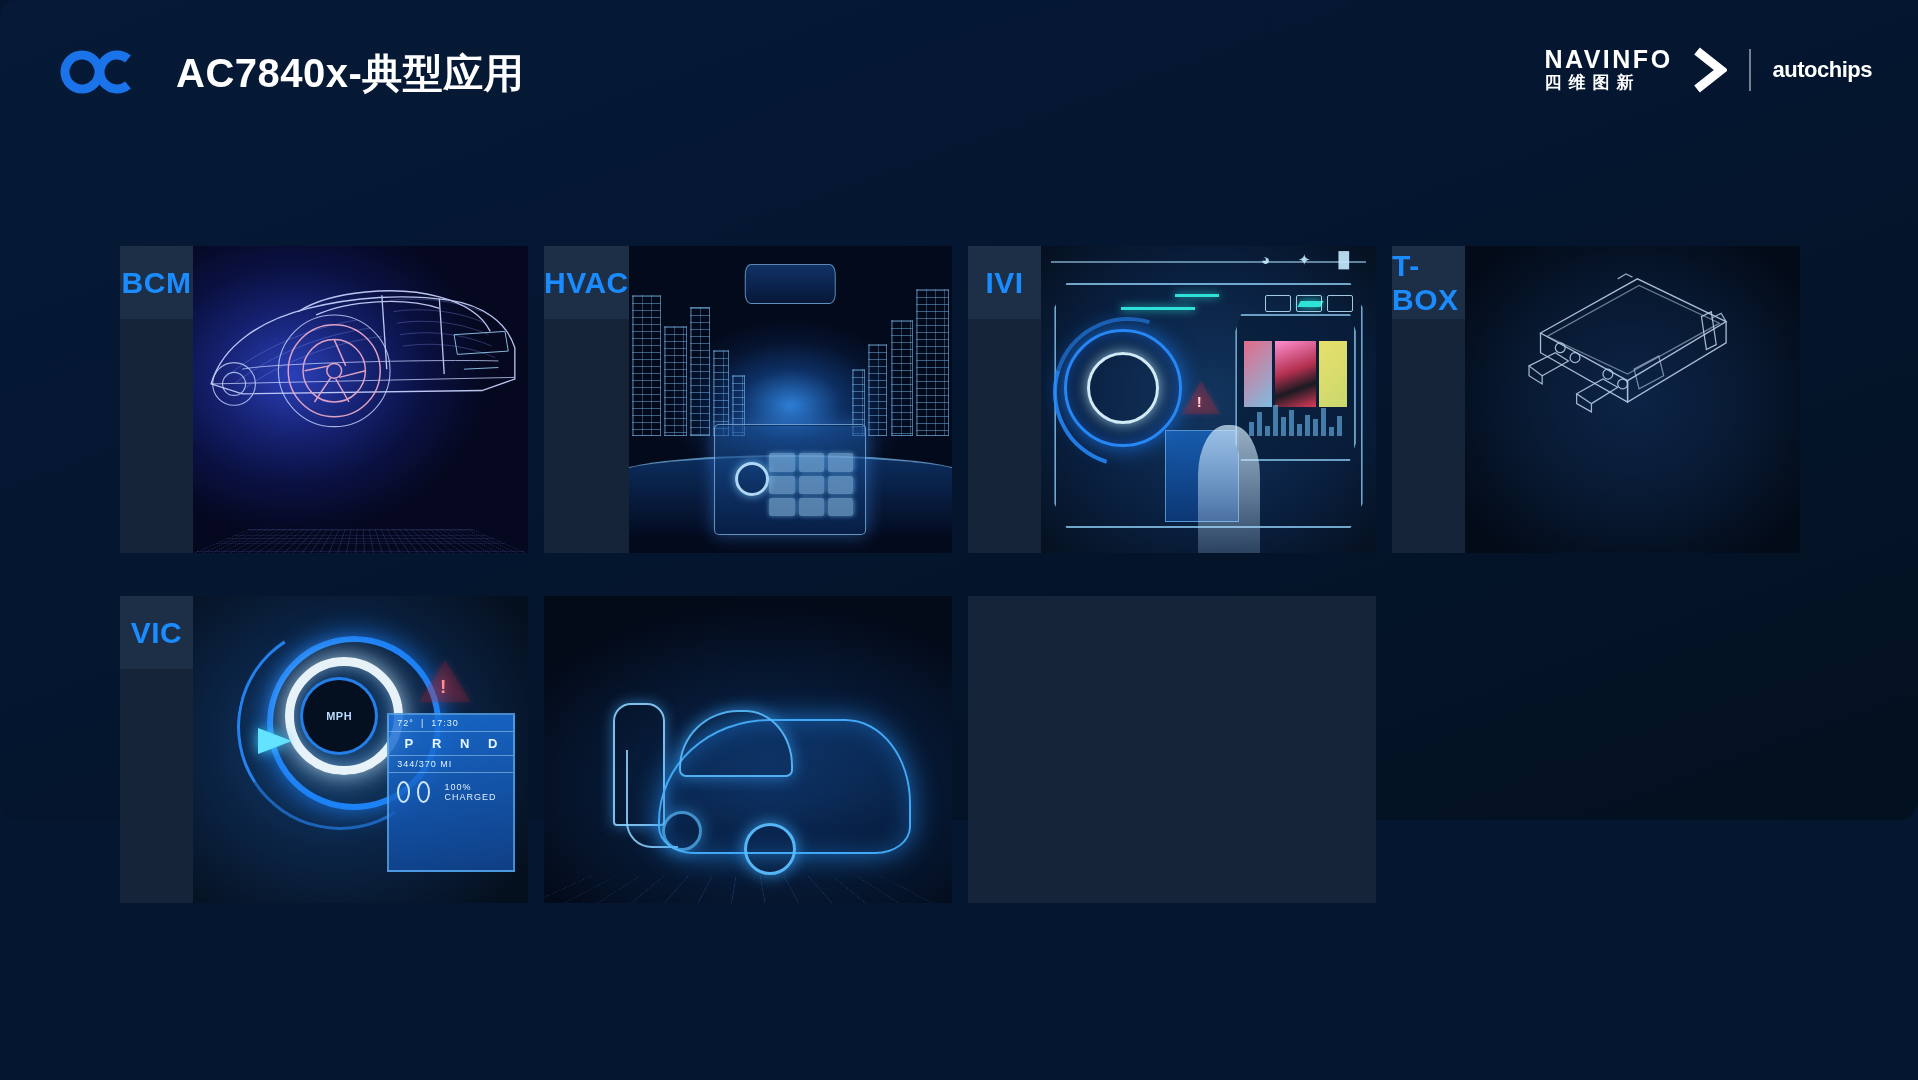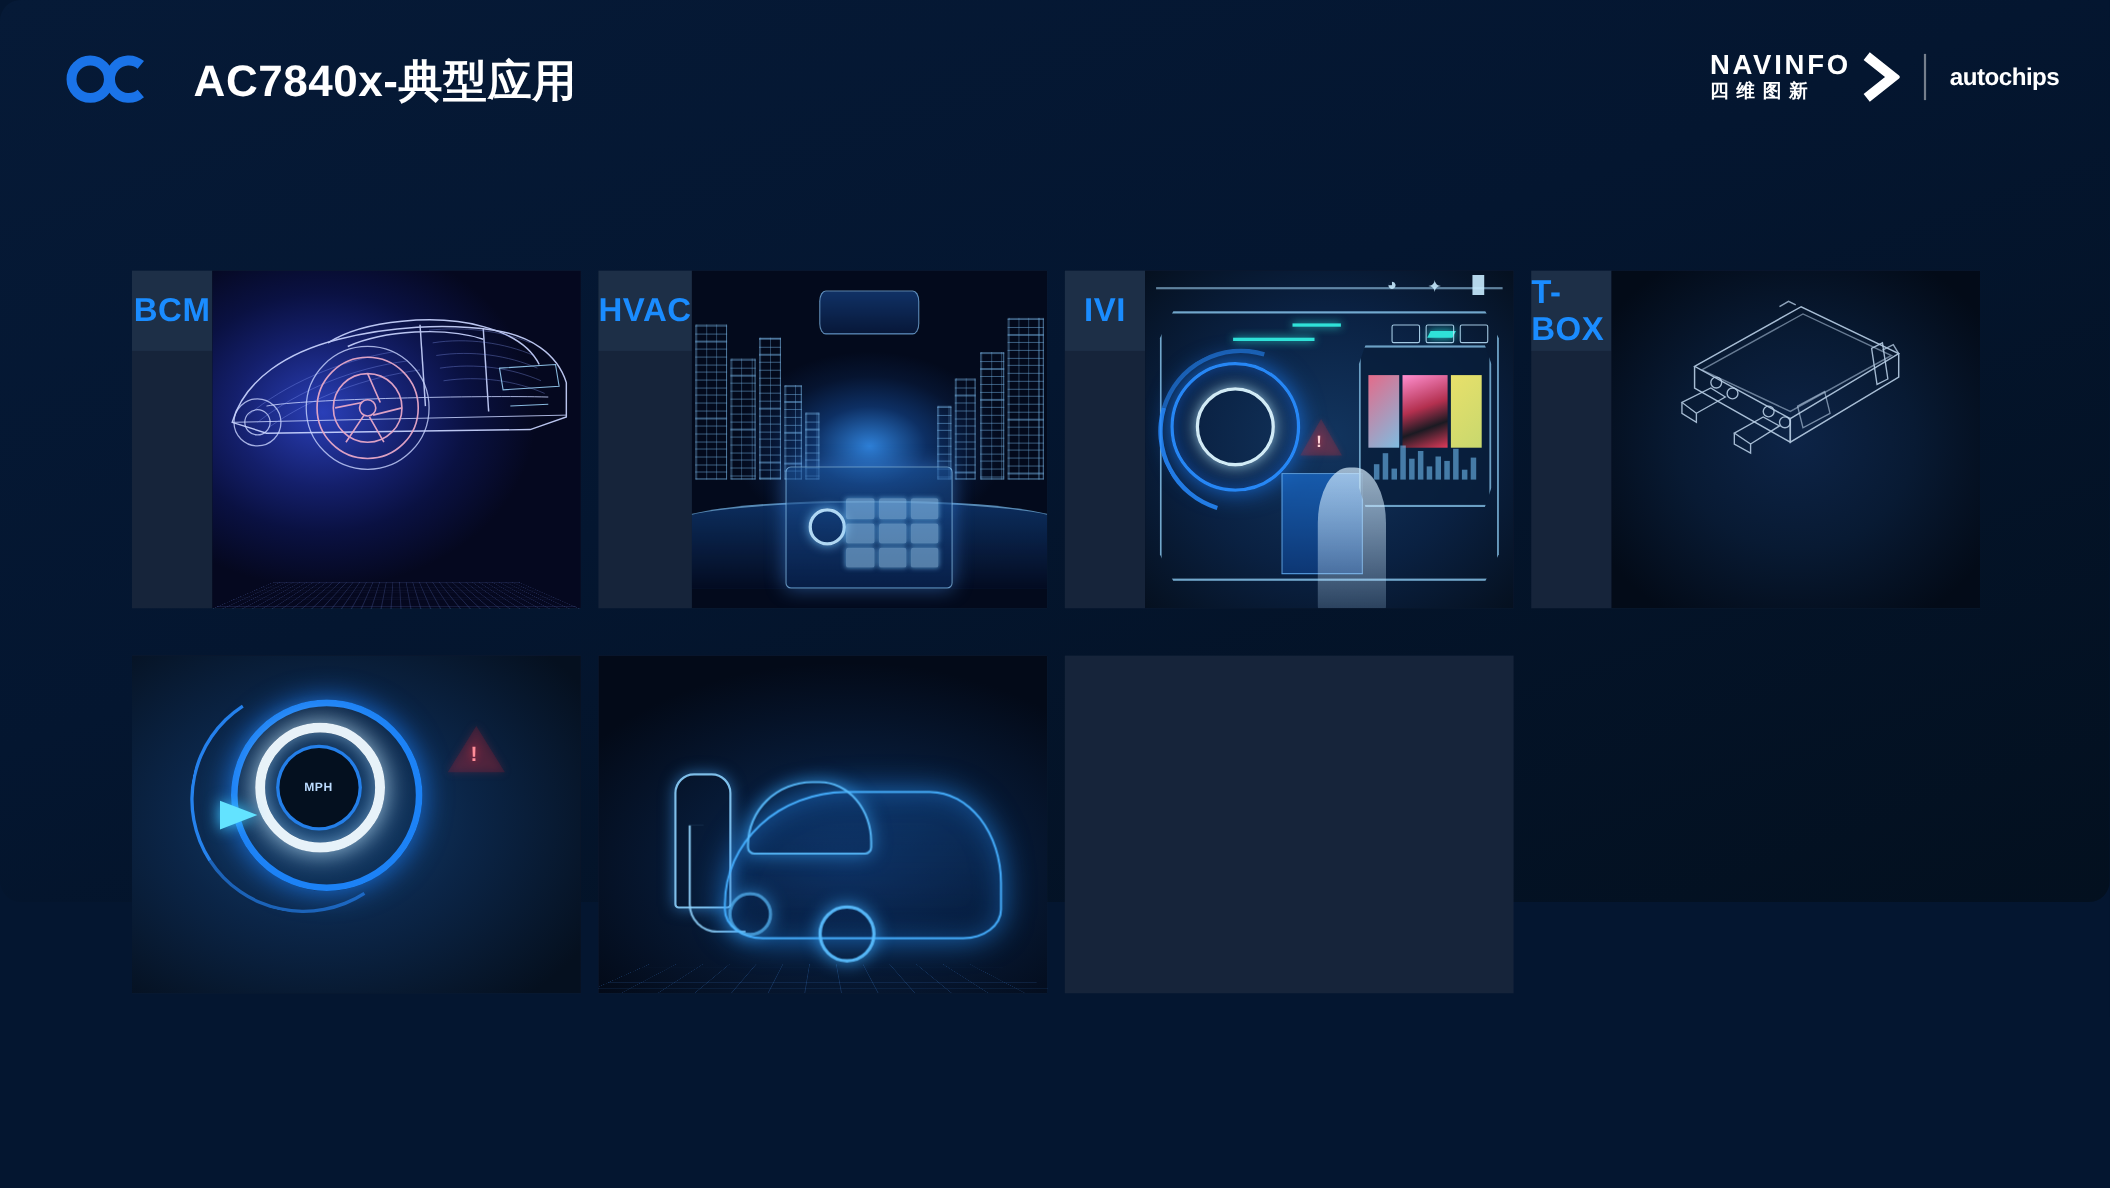--- a/index.html
+++ b/index.html
@@ -27,21 +27,21 @@
   }
   .title {
     position: absolute; left: 176px; top: 46px;
     font-size: 40px; font-weight: bold; color: #ffffff;
     letter-spacing: 0.5px; white-space: nowrap;
   }
   .brand {
     position: absolute; right: 46px; top: 38px;
     display: flex; align-items: center; gap: 22px; height: 64px;
   }
-  .navinfo { display: flex; align-items: center; gap: 10px; }
+  .navinfo { display: flex; align-items: center; gap: 20px; }
   .navinfo-text { display: flex; flex-direction: column; align-items: flex-start; }
   .navinfo-en {
     color: #ffffff; font-size: 25px; font-weight: bold;
     letter-spacing: 2.5px; line-height: 26px;
   }
   .navinfo-cn {
     color: #ffffff; font-size: 17px; font-weight: bold;
     letter-spacing: 7px; line-height: 22px;
   }
   .brand-divider { width: 2px; height: 42px; background: rgba(255,255,255,0.45); }
@@ -624,30 +624,52 @@
             <circle cx="174" cy="156" r="6"></circle>
             <circle cx="192" cy="168" r="6"></circle>
             <path d="M288 86 L300 80 L306 120 L294 126 Z"></path>
             <path d="M206 150 L236 134 L242 158 L212 174 Z" opacity="0.7"></path>
           </g>
         </svg>
       </div>
     </div>
 
     <div class="card">
+      <div class="card-header">
+        <span class="card-title">VIC</span>
+      </div>
       <div class="card-body">
         <div class="vic-bg"></div>
         <div class="vic-outer-arc"></div>
         <div class="vic-dial"></div>
         <div class="vic-ring-white"></div>
         <div class="vic-hub">
           <span class="vic-mph">MPH</span>
         </div>
         <div class="vic-needle"></div>
         <div class="vic-warn"></div>
+        <div class="vic-panel">
+          <div class="row">
+            <span>72°</span>
+            &nbsp;|&nbsp;
+            <span>17:30</span>
+          </div>
+          <div class="vic-prnd">
+            <span>P</span>
+            <span>R</span>
+            <span>N</span>
+            <span>D</span>
+          </div>
+          <div class="row">344/370 MI</div>
+          <div class="vic-circles">
+            <i></i>
+            <i></i>
+            <span class="row" style="border:none;">100% CHARGED</span>
+          </div>
+        </div>
       </div>
     </div>
 
     <div class="card">
       <div class="card-body">
         <div class="vcu-bg"></div>
         <div class="grid-floor"></div>
         <div class="vcu-charger"></div>
         <div class="vcu-cable"></div>
         <div class="vcu-car"></div>

